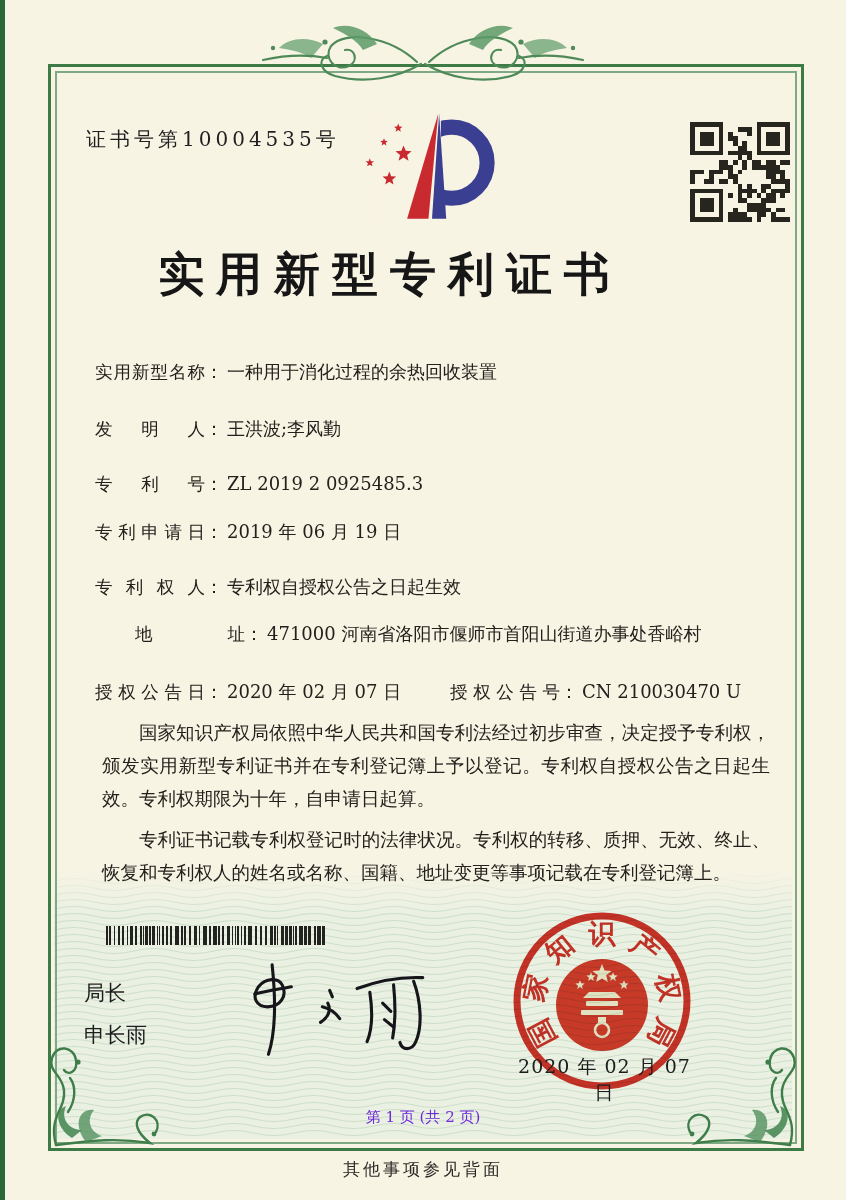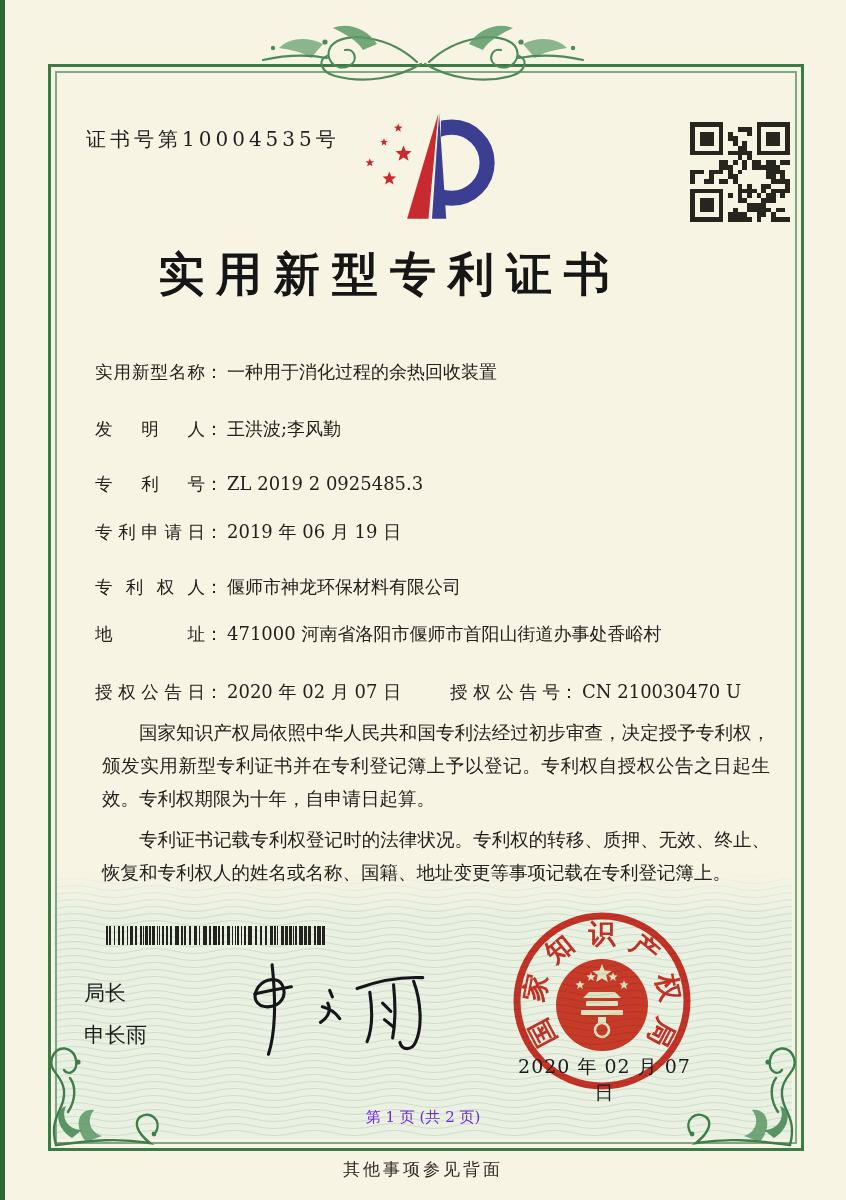--- a/index.html
+++ b/index.html
@@ -291,23 +291,23 @@
   <div class="frow" style="top:417px;">
     <span class="flabel">发明人</span><span class="fcolon">：</span><span class="fvalue">王洪波;李风勤</span>
   </div>
   <div class="frow" style="top:472px;">
     <span class="flabel">专利号</span><span class="fcolon">：</span><span class="fvalue">ZL 2019 2 0925485.3</span>
   </div>
   <div class="frow" style="top:520px;">
     <span class="flabel">专利申请日</span><span class="fcolon">：</span><span class="fvalue">2019 年 06 月 19 日</span>
   </div>
   <div class="frow" style="top:575px;">
-    <span class="flabel">专利权人</span><span class="fcolon">：</span><span class="fvalue">偃师市神龙环保材料有限公司</span>
-  </div>
-  <div class="frow" style="top:622px;">
+    <span class="flabel">专利权人</span><span class="fcolon">：</span><span class="fvalue">专利权自授权公告之日起生效</span>
+  </div>
+  <div class="frow" style="top:622px;margin-left:40px;">
     <span class="flabel">地址</span><span class="fcolon">：</span><span class="fvalue">471000 河南省洛阳市偃师市首阳山街道办事处香峪村</span>
   </div>
   <div class="frow" style="top:680px;">
     <span class="flabel">授权公告日</span><span class="fcolon">：</span><span class="fvalue">2020 年 02 月 07 日</span>
   </div>
   <div class="frow" style="left:450px;top:680px;">
     <span class="flabel">授权公告号</span><span class="fcolon">：</span><span class="fvalue">CN 210030470 U</span>
   </div>
 
   <div class="body-text">

